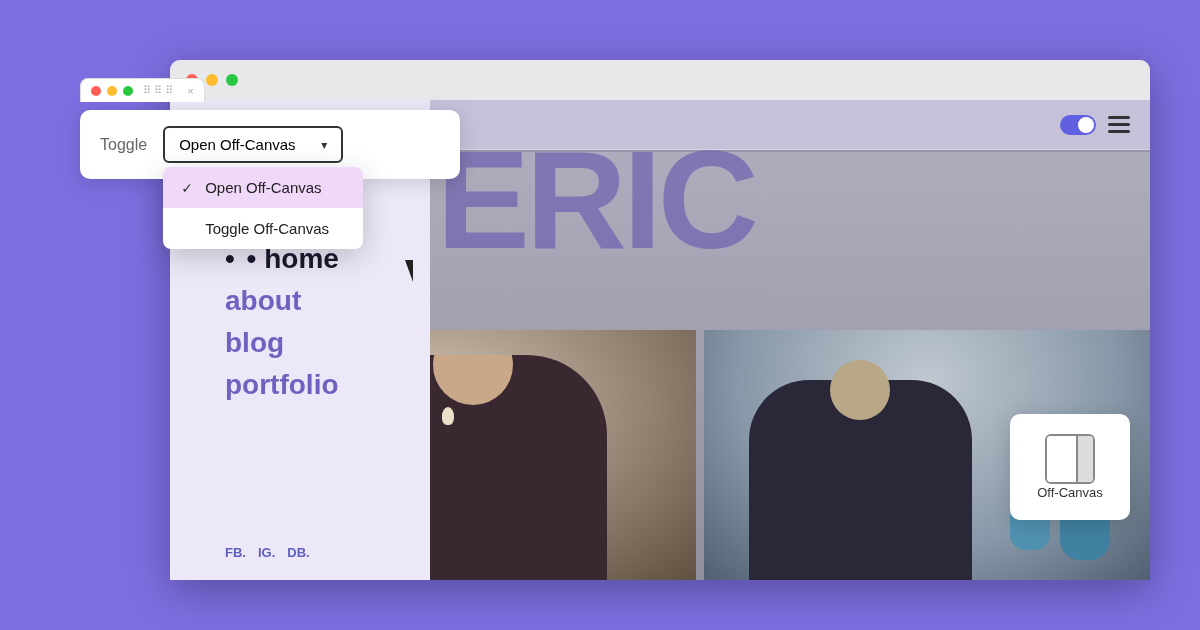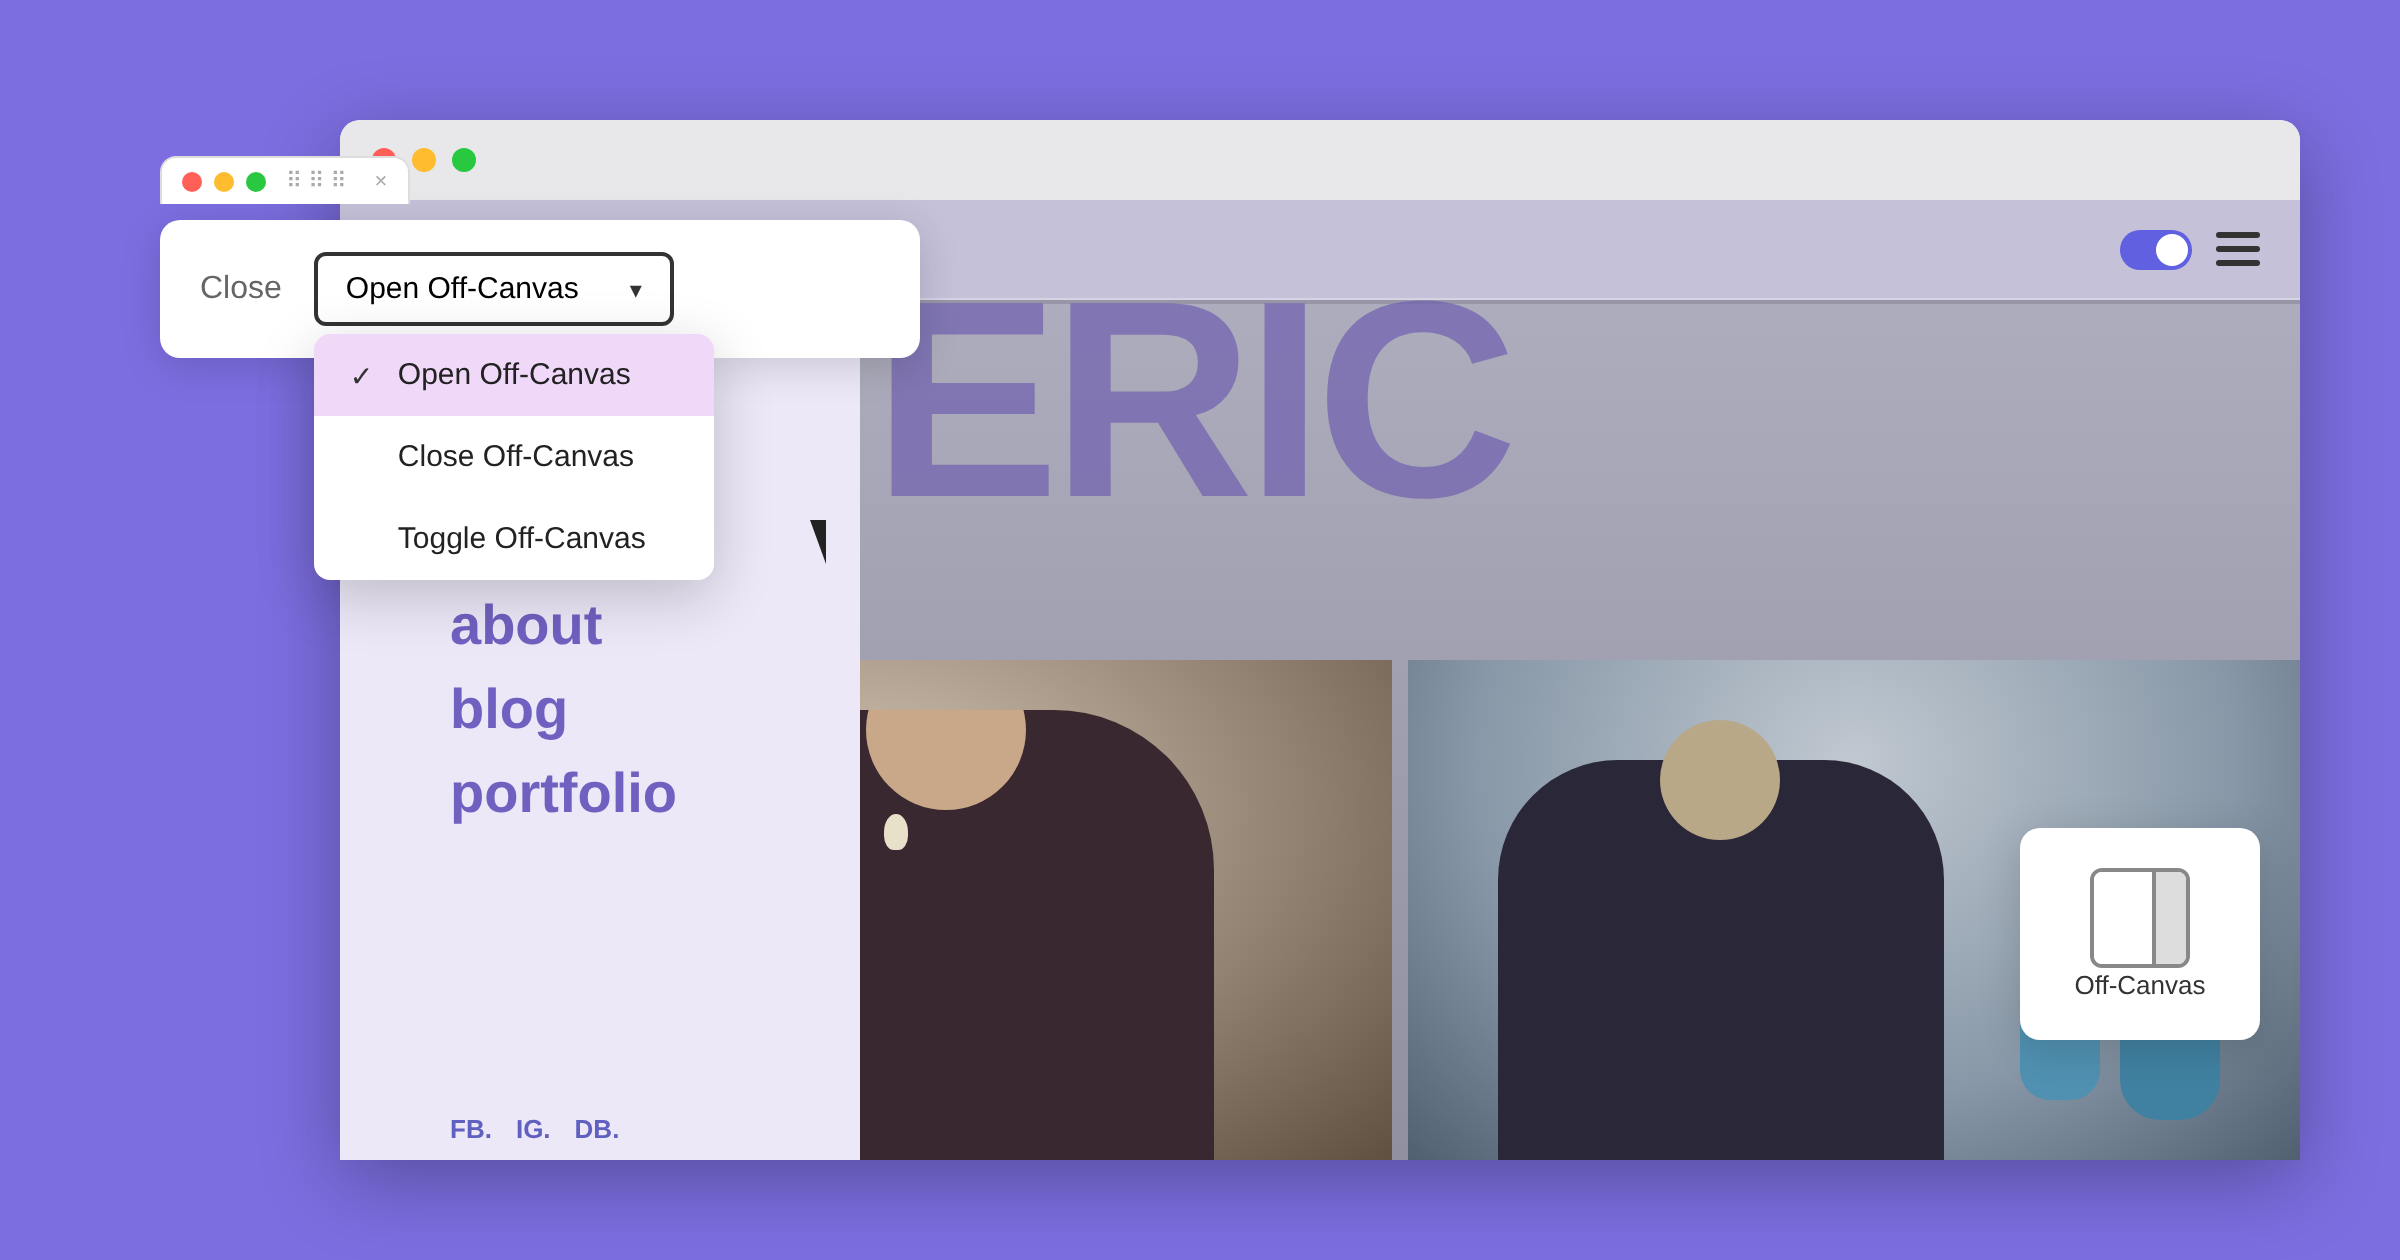--- a/index.html
+++ b/index.html
@@ -173,21 +173,21 @@
 
     .site-nav-right {
       display: flex;
       align-items: center;
       gap: 12px;
     }
 
     
     .site-sidebar {
       position: absolute;
-      top: 12px;
+      top: 0;
       left: 0;
       width: 260px;
       height: 100%;
       background: #ede8f8;
       z-index: 2;
     }
 
     .sidebar-logo-bg {
       width: 52px;
       height: 52px;
@@ -472,36 +472,32 @@
   <div class="action-toolbar">
 
     <div style="position:absolute;top:-32px;left:0;background:white;border-radius:8px 8px 0 0;padding:5px 10px;display:flex;align-items:center;gap:6px;border:1px solid #ddd;border-bottom:none;">
       <div class="toolbar-dot tb-dot1"></div>
       <div class="toolbar-dot tb-dot2"></div>
       <div class="toolbar-dot tb-dot3"></div>
       <span style="color:#aaa;font-size:11px;margin-left:4px;">⠿ ⠿ ⠿</span>
       <span style="color:#aaa;font-size:11px;margin-left:8px;">×</span>
     </div>
 
-    <span class="action-label">Close</span>
+    <span class="action-label">Toggle</span>
 
     <div class="action-dropdown">
       <button class="action-dropdown-btn">
         <span>Open Off-Canvas</span>
         <span class="dropdown-arrow">▾</span>
       </button>
 
       <div class="dropdown-menu">
         <div class="dropdown-item selected">
           <span class="check-icon">✓</span>
           <span>Open Off-Canvas</span>
-        </div>
-        <div class="dropdown-item">
-          <span class="check-icon">&nbsp;</span>
-          <span>Close Off-Canvas</span>
         </div>
         <div class="dropdown-item">
           <span class="check-icon">&nbsp;</span>
           <span>Toggle Off-Canvas</span>
         </div>
       </div>
     </div>
   </div>
 
   <div class="cursor" style="position:absolute;top:200px;left:345px;z-index:50;">

